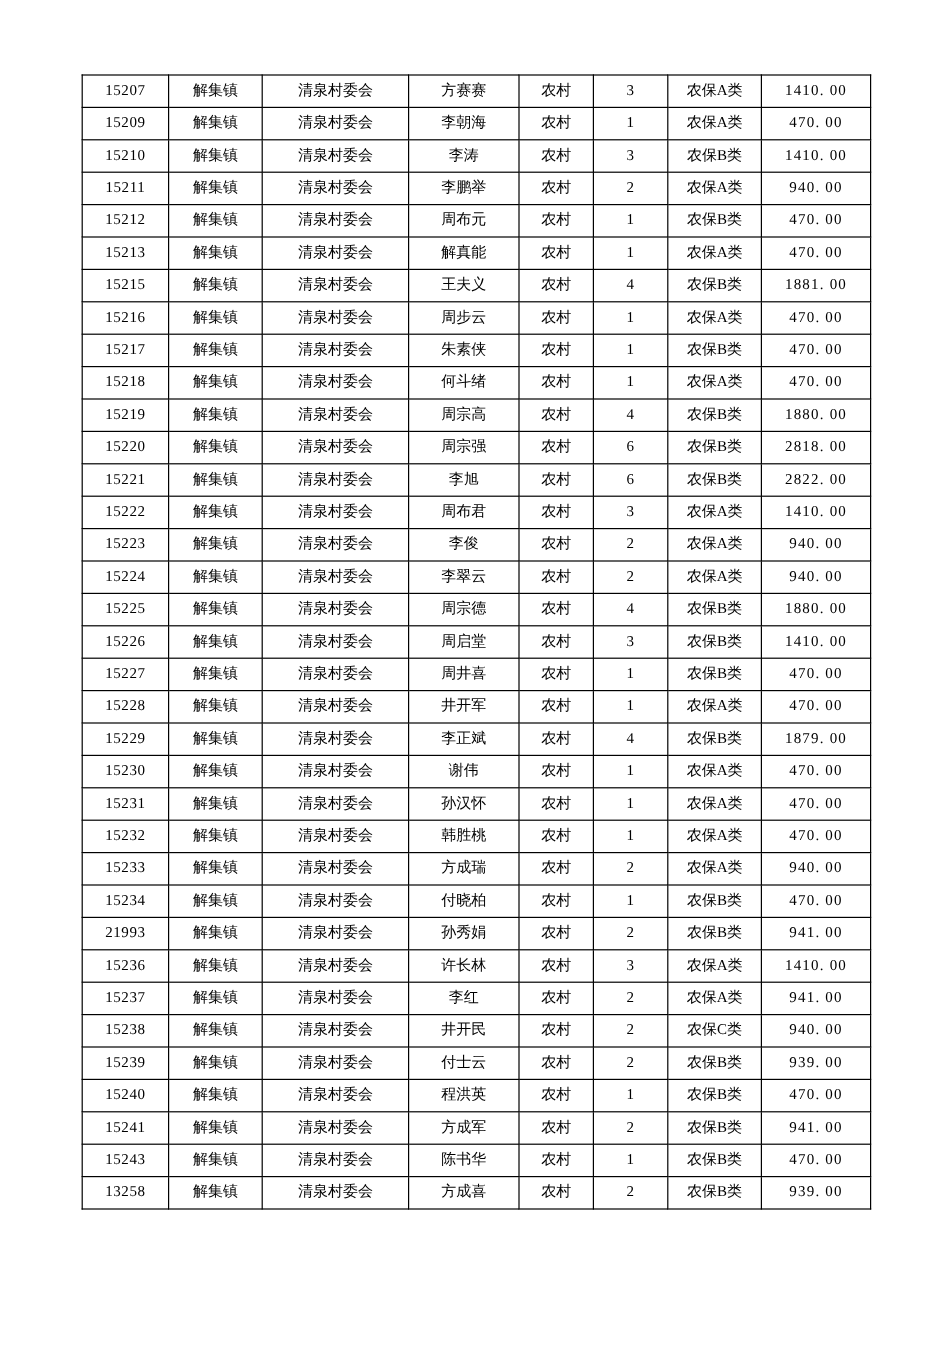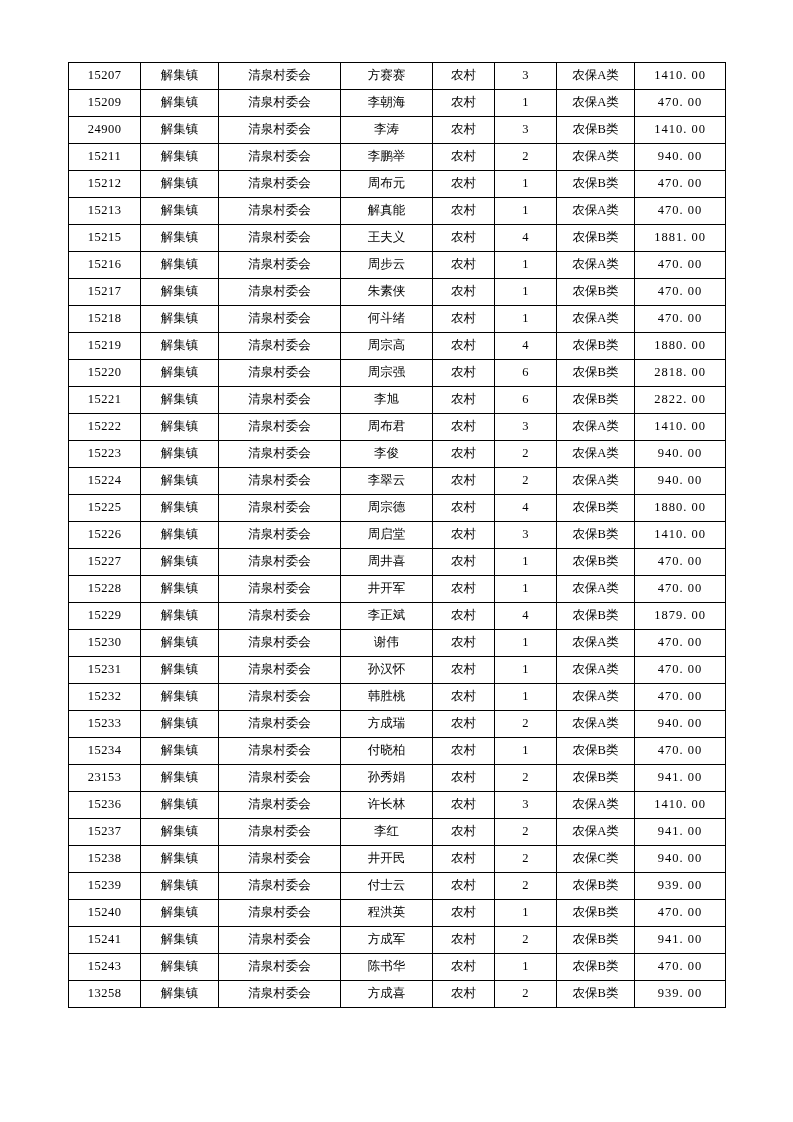--- a/index.html
+++ b/index.html
@@ -82,21 +82,21 @@
           <td class="id-cell">15209</td>
           <td>解集镇</td>
           <td>清泉村委会</td>
           <td>李朝海</td>
           <td>农村</td>
           <td class="num-cell">1</td>
           <td>农保A类</td>
           <td class="amt-cell">470. 00</td>
         </tr>
         <tr>
-          <td class="id-cell">24900</td>
+          <td class="id-cell">15210</td>
           <td>解集镇</td>
           <td>清泉村委会</td>
           <td>李涛</td>
           <td>农村</td>
           <td class="num-cell">3</td>
           <td>农保B类</td>
           <td class="amt-cell">1410. 00</td>
         </tr>
         <tr>
           <td class="id-cell">15211</td>
@@ -322,21 +322,21 @@
           <td class="id-cell">15234</td>
           <td>解集镇</td>
           <td>清泉村委会</td>
           <td>付晓柏</td>
           <td>农村</td>
           <td class="num-cell">1</td>
           <td>农保B类</td>
           <td class="amt-cell">470. 00</td>
         </tr>
         <tr>
-          <td class="id-cell">23153</td>
+          <td class="id-cell">21993</td>
           <td>解集镇</td>
           <td>清泉村委会</td>
           <td>孙秀娟</td>
           <td>农村</td>
           <td class="num-cell">2</td>
           <td>农保B类</td>
           <td class="amt-cell">941. 00</td>
         </tr>
         <tr>
           <td class="id-cell">15236</td>

